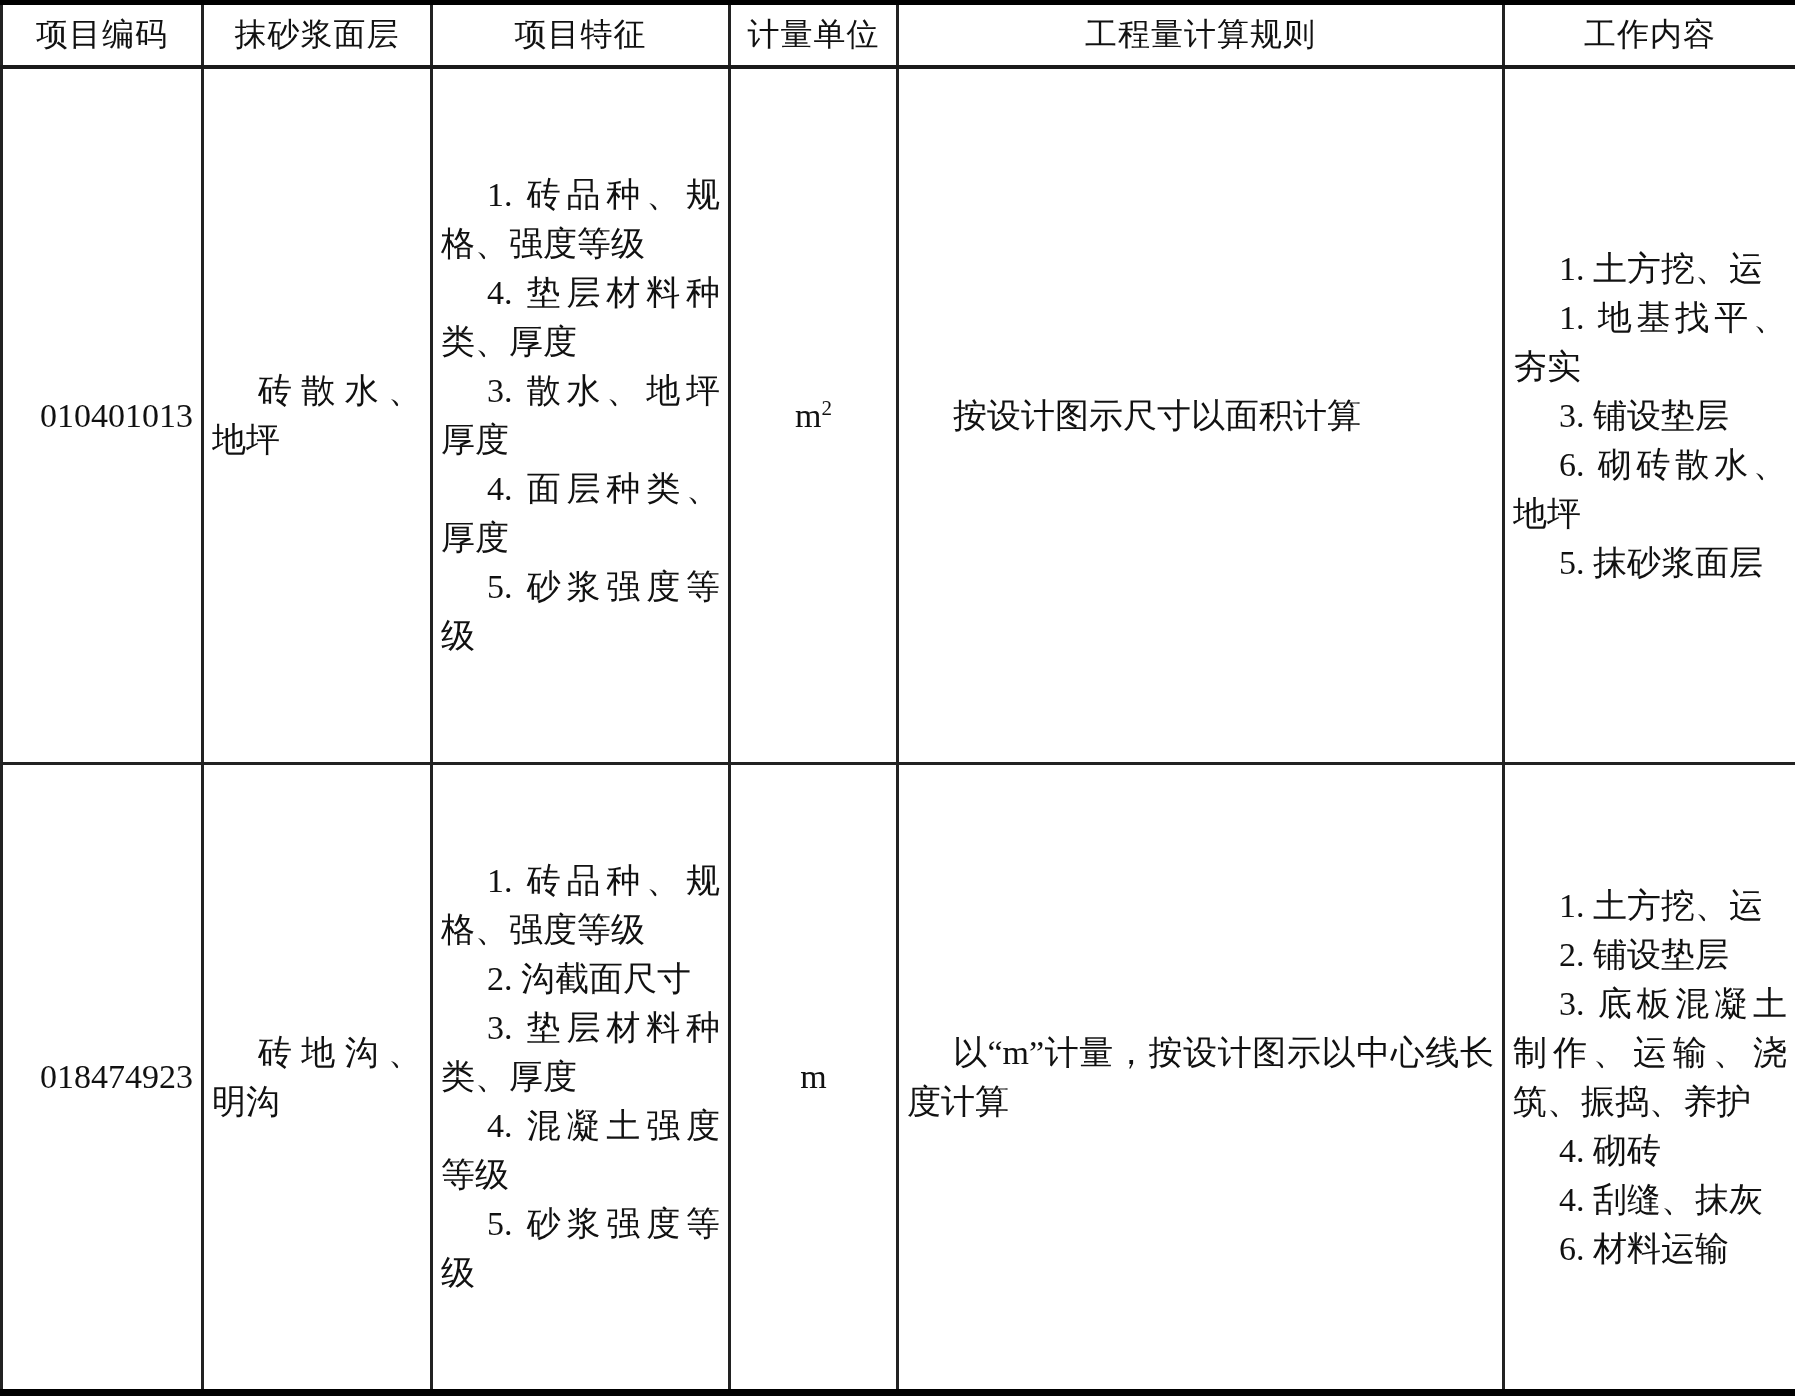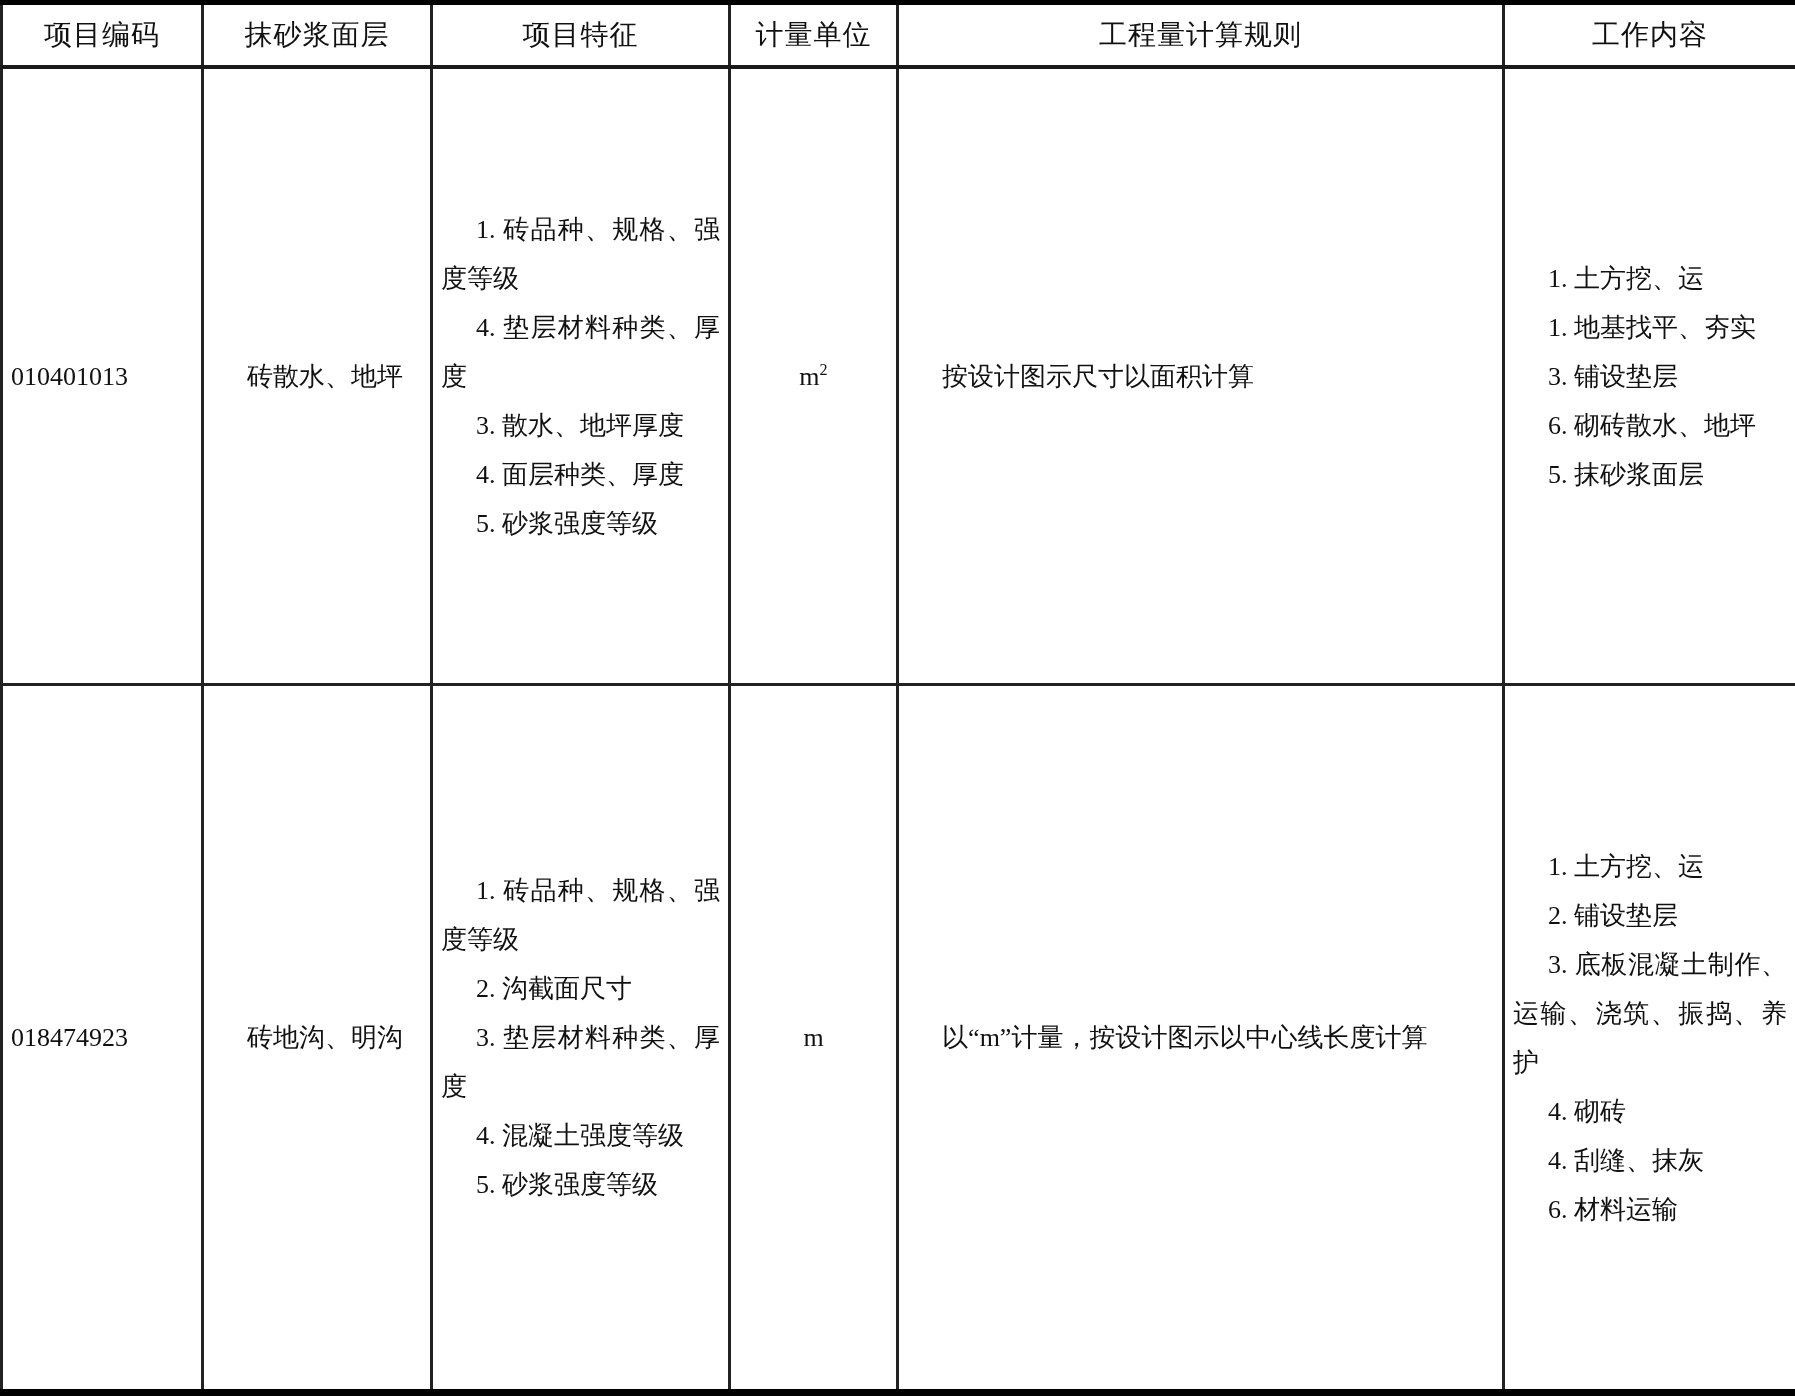--- a/index.html
+++ b/index.html
@@ -26,36 +26,36 @@
   }
   th, td {
     border: 3px solid #222222;
     vertical-align: middle;
     font-weight: normal;
     padding: 0 8px;
     overflow: hidden;
   }
   thead th {
     height: 60px;
-    font-size: 28px;
+    font-size: 32px;
     text-align: center;
     border-bottom: 4px solid #1a1a1a;
     letter-spacing: 1px;
   }
   td {
-    font-size: 26px;
+    font-size: 34px;
     line-height: 49px;
   }
   .para {
     margin: 0;
     text-indent: 1.35em;
     text-align: justify;
   }
   .center-text {
-    text-align: left;
+    text-align: right;
     text-indent: 0;
   }
   td.code-cell, td.unit-cell {
     text-align: center;
   }
   .unit-cell sup {
     font-size: 0.62em;
     vertical-align: super;
     line-height: 0;
   }

